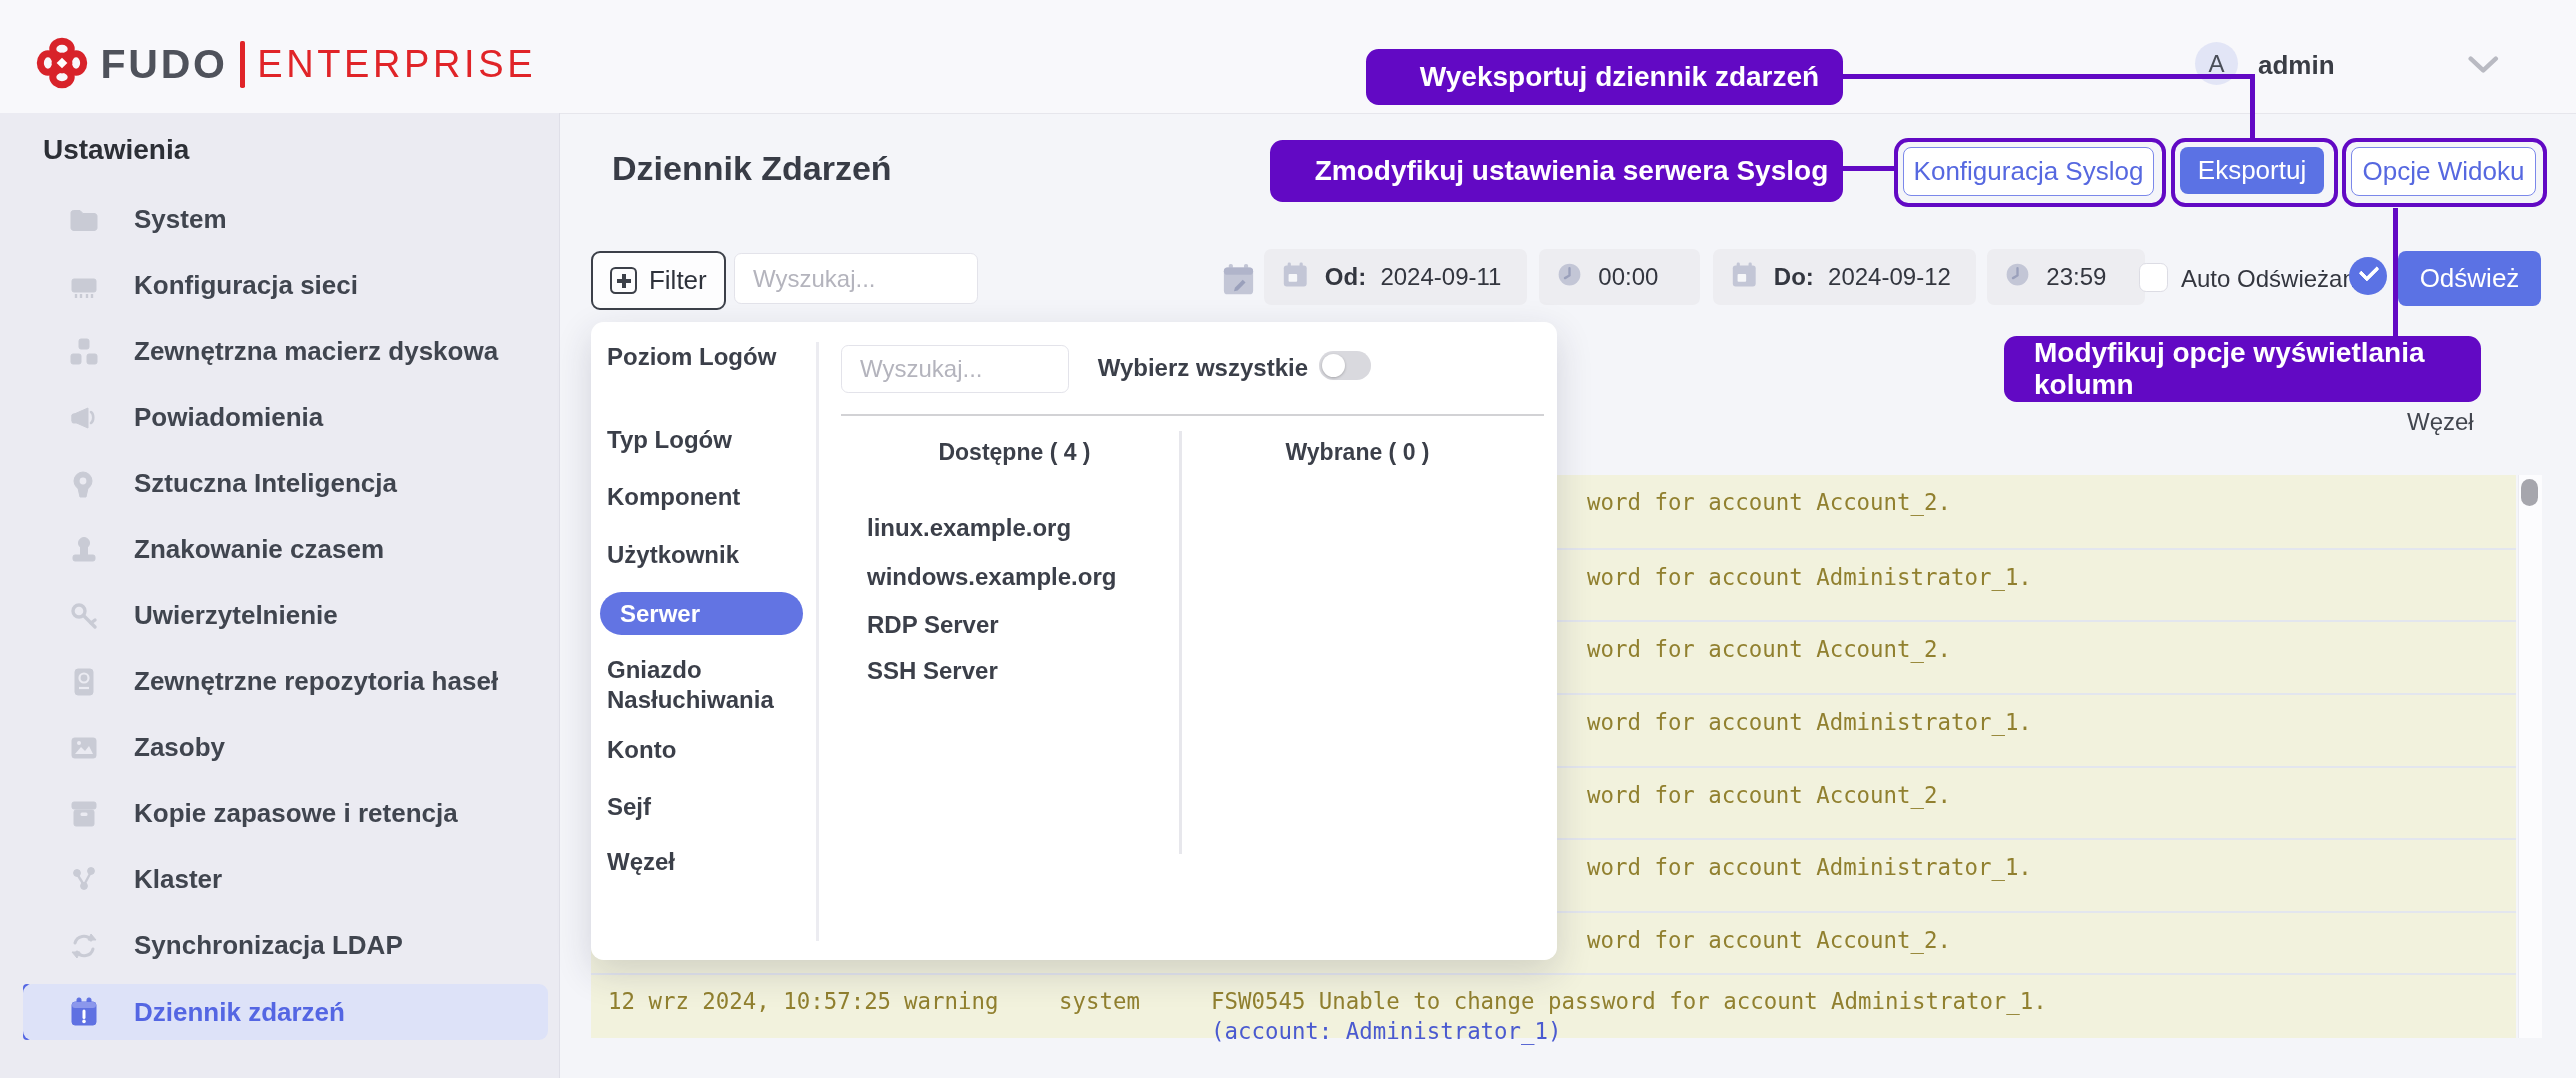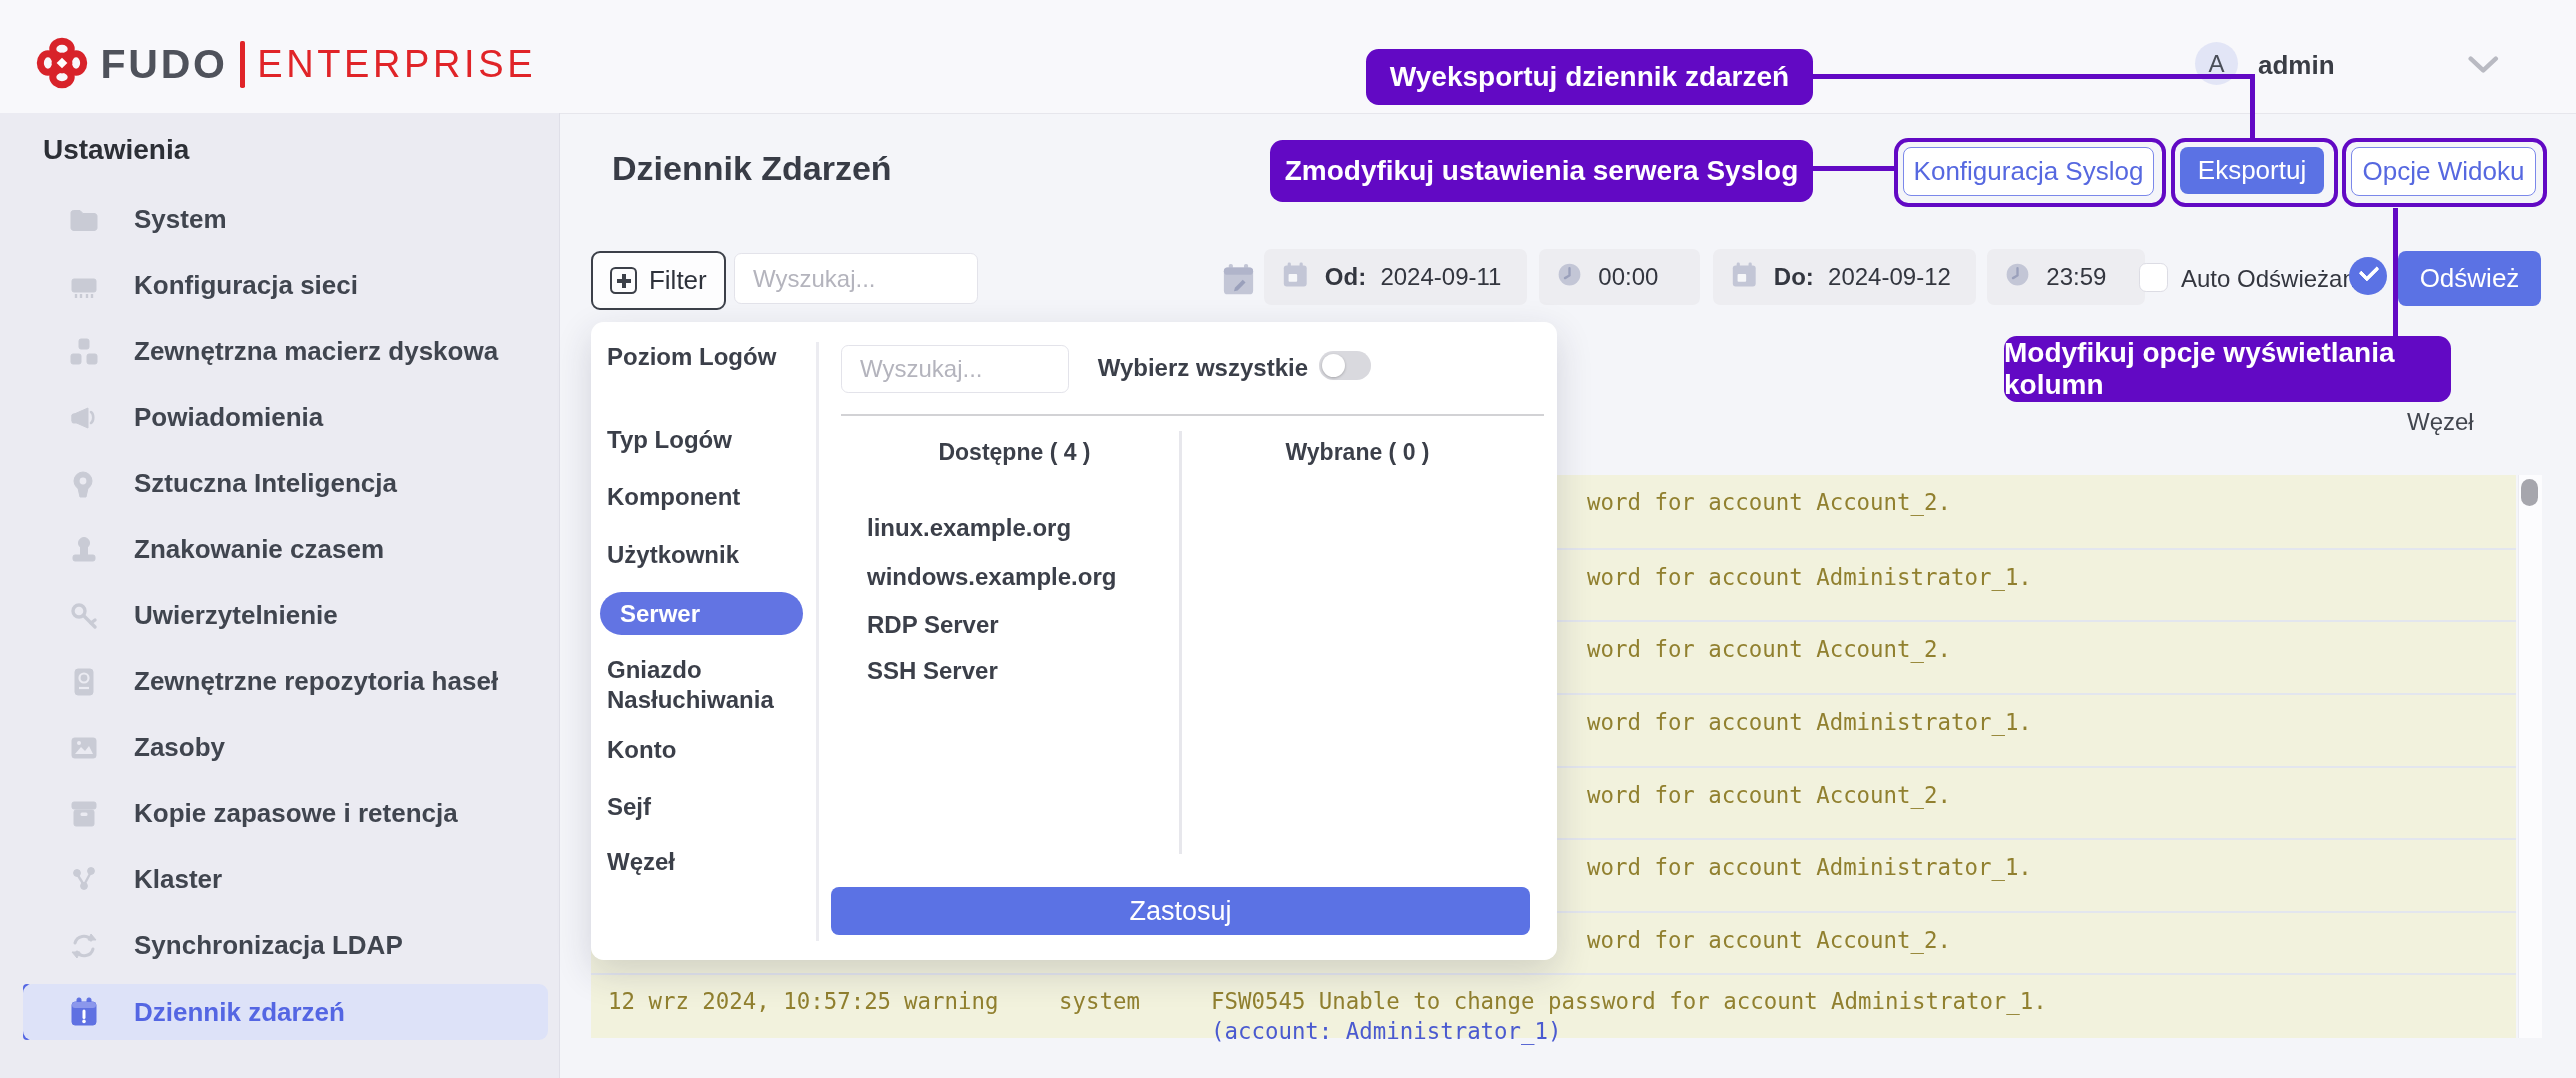--- a/index.html
+++ b/index.html
@@ -68,21 +68,21 @@
   .col-vdiv{position:absolute;left:588px;top:109px;width:2.7px;height:423px;background:#e7e7ec;}
   .sel-all{position:absolute;left:502px;top:32px;width:215px;text-align:right;font-size:24px;font-weight:700;color:#3b3f49;}
   .toggle{position:absolute;left:728px;top:29px;width:52px;height:29px;border-radius:14.3px;background:#d9d9de;cursor:pointer;}
   .toggle .knob{position:absolute;left:2.7px;top:2.7px;width:23px;height:23px;border-radius:50%;background:#fff;box-shadow:0 0.9px 2.7px rgba(0,0,0,.25);}
   .listhdr{position:absolute;top:117px;font-size:23px;font-weight:700;color:#3b3f49;width:341px;text-align:center;}
   .avail-hdr{left:253px;}
   .sel-hdr{left:596px;}
   .avail-item{position:absolute;left:276px;font-size:24px;font-weight:700;color:#3b3f49;cursor:pointer;}
   .apply{position:absolute;left:240px;top:565px;width:699px;height:48px;background:#5b72e4;border-radius:8px;color:#fff;font-size:27px;display:flex;align-items:center;justify-content:center;cursor:pointer;}
   
-  .callout{background:#6209c4;border-radius:12.6px;color:#fff;font-size:28px;font-weight:600;display:flex;align-items:center;justify-content:center;z-index:40;}
+  .callout{background:#6209c4;border-radius:12.6px;color:#fff;font-size:28px;font-weight:600;display:flex;align-items:center;justify-content:center;z-index:40;padding-left:30px;}
   .conn{background:#6209c4;z-index:39;}
   .ring{z-index:38;}
   
   .icg{fill:#c9cbd5;stroke:#c9cbd5;}
   .icb{fill:#5f71e2;stroke:#5f71e2;}
   .lavicon{fill:#c3c6d6;}
 </style>
 </head>
 <body>
 
@@ -387,21 +387,20 @@
     <div class="panel-hdiv"></div>
     <div class="listhdr avail-hdr">Dostępne ( 4 )</div>
     <div class="listhdr sel-hdr">Wybrane ( 0 )</div>
     <div class="col-vdiv"></div>
 
     <div class="avail-item" style="top:192px;">linux.example.org</div>
     <div class="avail-item" style="top:241px;">windows.example.org</div>
     <div class="avail-item" style="top:289px;">RDP Server</div>
     <div class="avail-item" style="top:335px;">SSH Server</div>
 
-    <div class="apply">Zastosuj</div>
   </div>
 
   <div class="abs conn" style="left:1813px;top:74px;width:441px;height:4.5px;"></div>
   <div class="abs conn" style="left:2250px;top:74px;width:4.5px;height:65px;"></div>
   <div class="abs callout" style="left:1366px;top:49px;width:447px;height:56px;">Wyeksportuj dziennik zdarzeń</div>
 
   <div class="abs conn" style="left:1813px;top:166px;width:81px;height:4.5px;"></div>
   <div class="abs callout" style="left:1270px;top:140px;width:543px;height:62px;">Zmodyfikuj ustawienia serwera Syslog</div>
 
   <div class="abs conn" style="left:2393px;top:208px;width:4.5px;height:128px;"></div>

